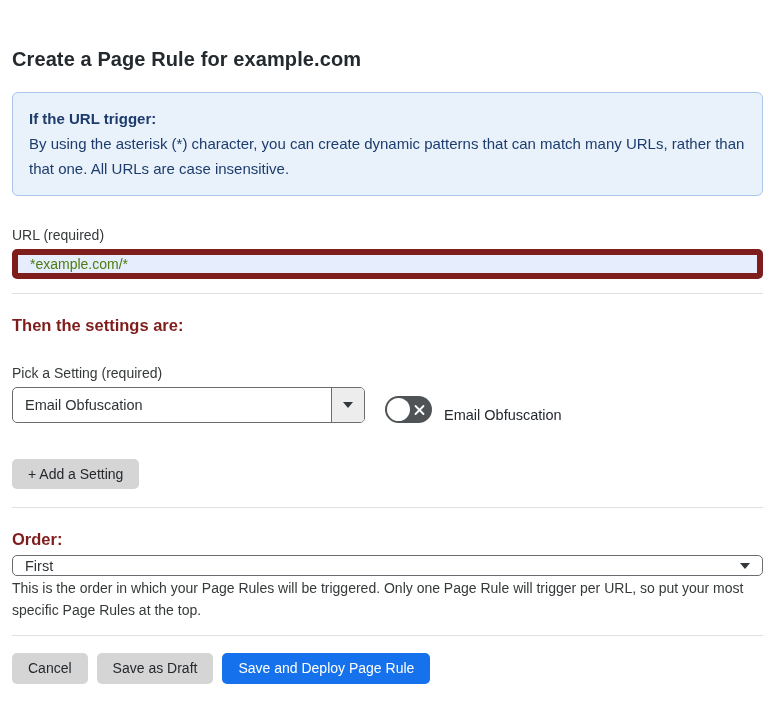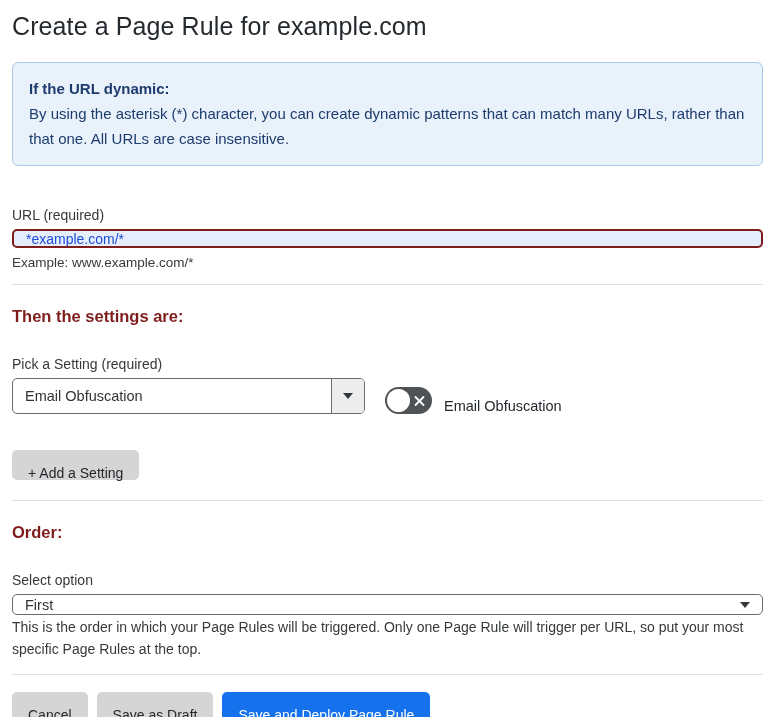--- a/index.html
+++ b/index.html
@@ -7,24 +7,25 @@
   body {
     width: 775px;
     height: 717px;
     font-family: "Liberation Sans", sans-serif;
     color: #303336;
     overflow: hidden;
   }
   .container { padding: 12px 12px 16px 12px; }
 
   .page-title {
-    font-size: 25px;
-    font-weight: normal;
+    font-size: 20px;
+    font-weight: bold;
     color: #24292e;
     letter-spacing: 0.1px;
+    margin-top: 36px;
   }
 
   
   .info-box {
     margin-top: 21px;
     background: #e9f2fb;
     border: 1px solid #abc8e8;
     border-radius: 6px;
     padding: 13px 16px 14px 16px;
     color: #1d3c6d;
@@ -35,35 +36,35 @@
   .info-box a.info-link {
     color: #2763d3;
     text-decoration: underline;
     cursor: pointer;
   }
   .info-box .info-link-suffix { color: #1d3c6d; }
 
   
   .field-label {
     display: block;
-    margin-top: 41px;
+    margin-top: 31px;
     font-size: 14px;
     color: #36393a;
   }
   .url-input {
     display: block;
     width: 100%;
     margin-top: 6px;
-    height: 19px;
+    height: 30px;
     background: #e6edfc;
-    border: 2px solid #7f1d1d;
+    border: 6px solid #7f1d1d;
     border-radius: 5px;
     padding: 0 12px;
     font-size: 14px;
-    color: #1d4ed8;
+    color: #4d7c0f;
     font-family: "Liberation Sans", sans-serif;
     outline: none;
   }
   .helper-text {
     margin-top: 7px;
     font-size: 13.5px;
     color: #36393a;
   }
 
   hr.divider {
@@ -151,21 +152,21 @@
     color: #24292e;
   }
 
   
   .btn {
     display: inline-block;
     border: none;
     border-radius: 5px;
     font-size: 14px;
     font-family: "Liberation Sans", sans-serif;
-    padding: 8px 16px;
+    padding: 0 16px;
     height: 31px;
     line-height: 31px;
     cursor: pointer;
     color: #24292e;
   }
   .btn-gray { background: #d5d5d5; }
   .btn-blue { background: #1672ec; color: #ffffff; }
   .add-setting-btn {
     margin-top: 36px;
     height: 30px;
@@ -206,27 +207,26 @@
   }
 </style>
 </head>
 <body>
 
 <div class="container">
 
   <h1 class="page-title">Create a Page Rule for example.com</h1>
 
   <div class="info-box">
-    <div class="info-heading">If the URL dynamic:</div>
+    <div class="info-heading">If the URL trigger:</div>
     <div class="info-body">By using the asterisk (*) character, you can create dynamic patterns that can match many URLs, rather than that one. All URLs are case insensitive.</div>
   </div>
 
   <label class="field-label">URL (required)</label>
   <input class="url-input" type="text" value="*example.com/*" style="">
-  <div class="helper-text">Example: www.example.com/*</div>
 
   <hr class="divider">
 
   <h2 class="section-heading">Then the settings are:</h2>
 
   <label class="field-label sub-label">Pick a Setting (required)</label>
 
   <div class="setting-row">
     <div class="setting-select">
       <div class="select-value">Email Obfuscation</div>
@@ -246,21 +246,20 @@
     </div>
     <span class="toggle-label">Email Obfuscation</span>
   </div>
 
   <button class="btn btn-gray add-setting-btn">+ Add a Setting</button>
 
   <hr class="divider" style="margin-top:18px;">
 
   <h2 class="section-heading">Order:</h2>
 
-  <label class="field-label sub-label">Select option</label>
 
   <div class="order-select">
     <span class="select-value">First</span>
     <span class="caret-down"></span>
   </div>
 
   <p class="order-help">This is the order in which your Page Rules will be triggered. Only one Page Rule will trigger per URL, so put your most specific Page Rules at the top.</p>
 
   <hr class="divider footer-divider">
 

